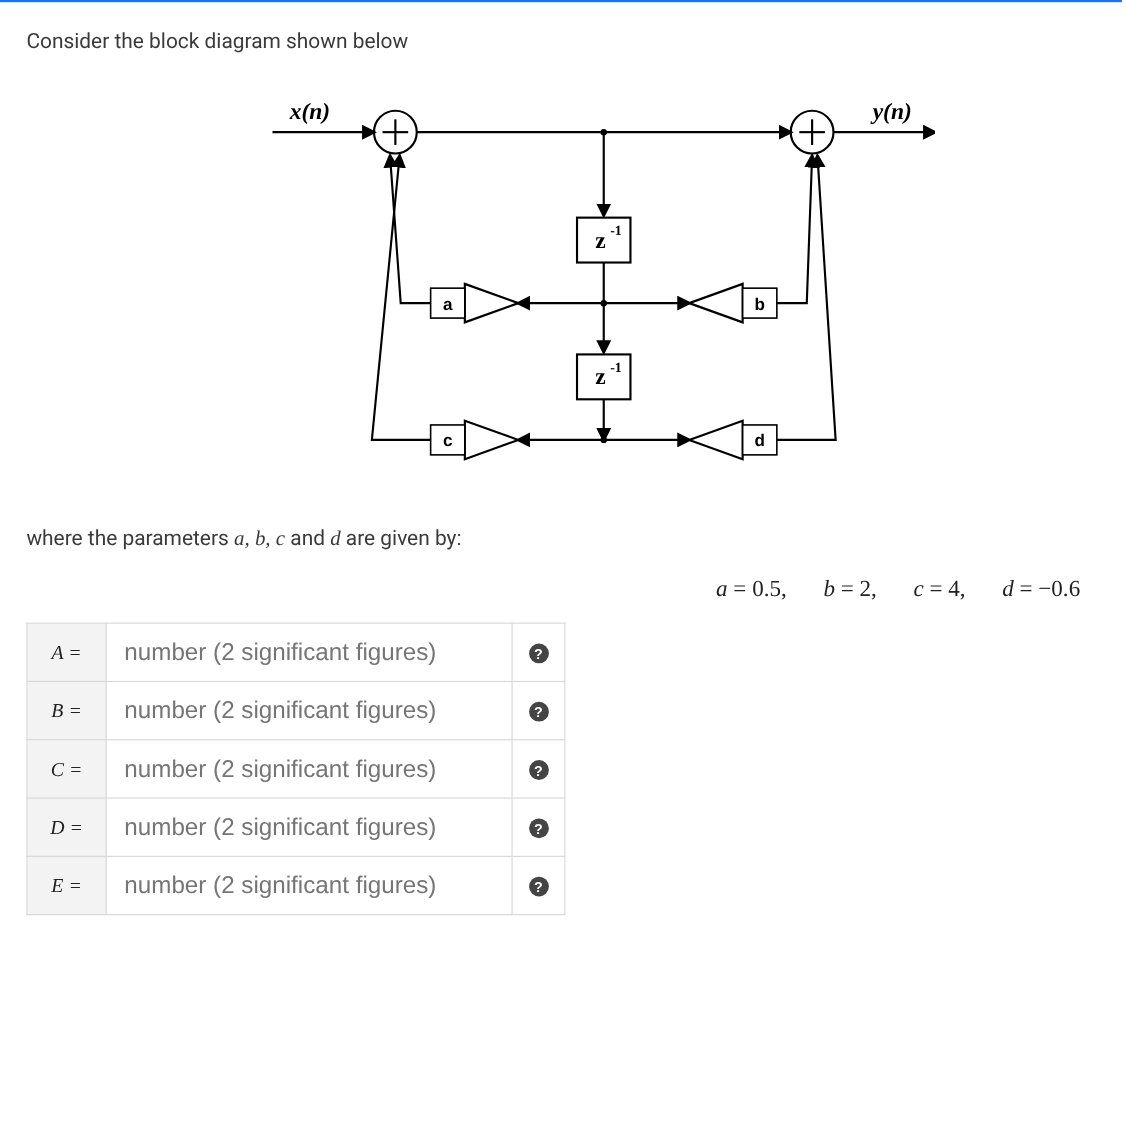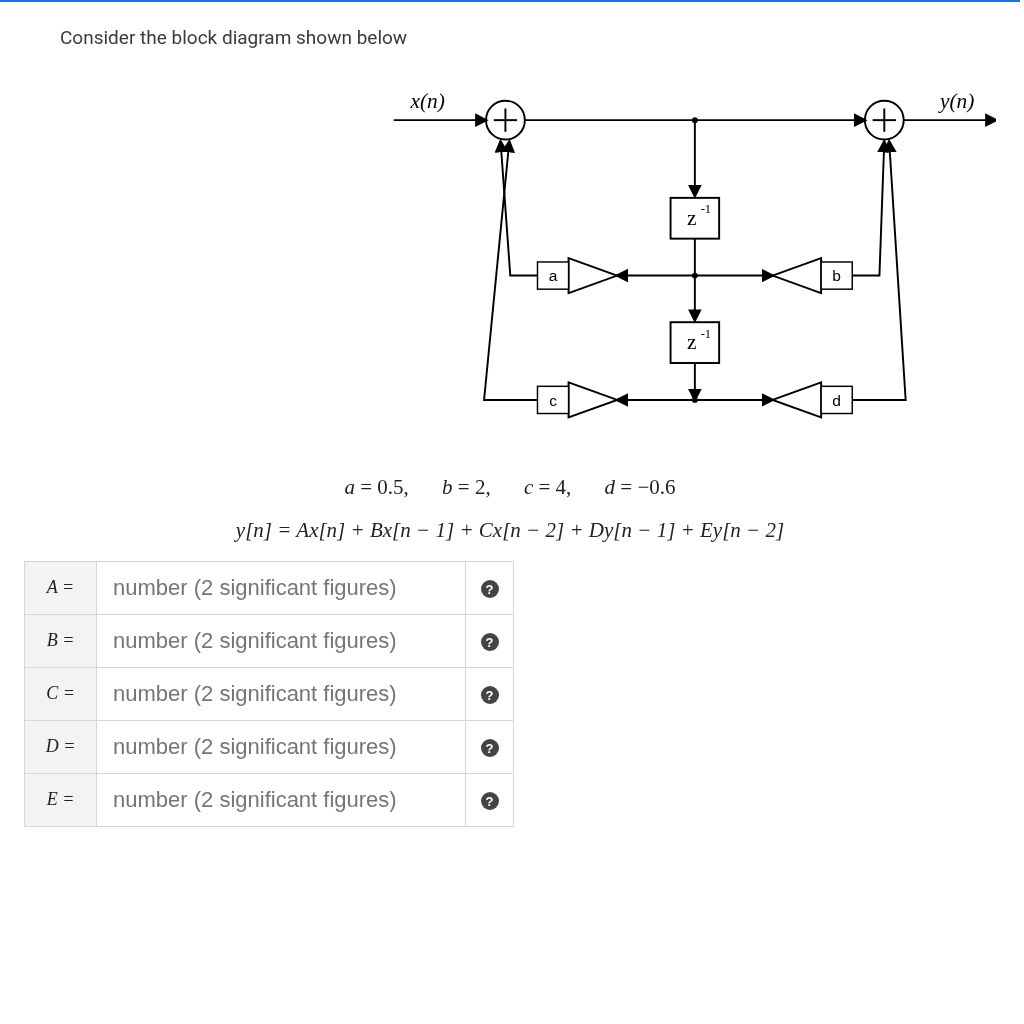--- a/index.html
+++ b/index.html
@@ -5,25 +5,25 @@
   * { box-sizing: border-box; }
   body {
     margin: 0;
     padding: 0;
     font-family: -apple-system, BlinkMacSystemFont, "Segoe UI", Roboto, Arial, sans-serif;
     color: #333;
     background: #fff;
   }
   .top-rule { height: 2px; background: #1a73e8; width: 1020px; margin-bottom: 22px;}
   .page { padding: 0 24px 24px 24px; max-width: 1020px; }
-  .prompt-text { font-size: 19px; color: #3a3a3a; line-height: 1.5; margin-left: 36px; }
+  .prompt-text { font-size: 19px; color: #3a3a3a; line-height: 1.5; }
   .math-ital { font-family: "Times New Roman", Times, serif; font-style: italic; }
-  .eqline { text-align: center; font-family: "Times New Roman", Times, serif; font-size: 21px; margin: 18px 0; color:#222;}
+  .eqline { text-align: right; font-family: "Times New Roman", Times, serif; font-size: 21px; margin: 18px 0; color:#222;}
   .eqline .sp { margin: 0 14px; }
-  .diagram-wrap { text-align: right; margin: 28px 0 30px 0; }
+  .diagram-wrap { text-align: center; margin: 28px 0 30px 0; font-weight: bold; }
   svg { max-width: 100%; }
   table.answers {
     border-collapse: collapse;
     margin-top: 18px;
     font-size: 18px;
   }
   table.answers td {
     border: 1px solid #d6d6d6;
     padding: 12px 14px;
     vertical-align: middle;
@@ -129,30 +129,32 @@
       <path d="M228,328 L173,328 L199,62" stroke="#000" stroke-width="2" fill="none" marker-end="url(#ah)"></path>
 
       <line x1="390" y1="328" x2="470" y2="328" stroke="#000" stroke-width="2" marker-end="url(#ah)"></line>
       <polygon points="470,328 520,310 520,346" fill="#fff" stroke="#000" stroke-width="2"></polygon>
       <rect x="520" y="314" width="32" height="28" fill="#fff" stroke="#000" stroke-width="1.5"></rect>
       <text x="536" y="334" font-family="Arial" font-size="16" text-anchor="middle"><tspan>d</tspan></text>
       <path d="M552,328 L607,328 L590,62" stroke="#000" stroke-width="2" fill="none" marker-end="url(#ah)"></path>
     </svg>
   </div>
 
+  <p class="prompt-text">
+    <span>where the parameters </span><span class="math-ital">a, b, c</span><span> and </span><span class="math-ital">d</span><span> are given by:</span>
+  </p>
 
   <div class="eqline">
     <span class="sp"><span style="font-style:italic">a</span> = <span>0.5</span>,</span>
     <span class="sp"><span style="font-style:italic">b</span> = <span>2</span>,</span>
     <span class="sp"><span style="font-style:italic">c</span> = <span>4</span>,</span>
     <span class="sp"><span style="font-style:italic">d</span> = <span>−0.6</span></span>
   </div>
 
 
-  <div class="eqline" style="font-style:italic">y[n] = Ax[n] + Bx[n − 1] + Cx[n − 2] + Dy[n − 1] + Ey[n − 2]</div>
 
 
   <table class="answers">
     <tbody>
         <tr>
       <td class="lab">A =</td>
       <td class="inp"><input type="text" placeholder="number (2 significant figures)" style=""></td>
       <td class="help"><span class="help-icon">?</span></td>
     </tr>
     <tr>

